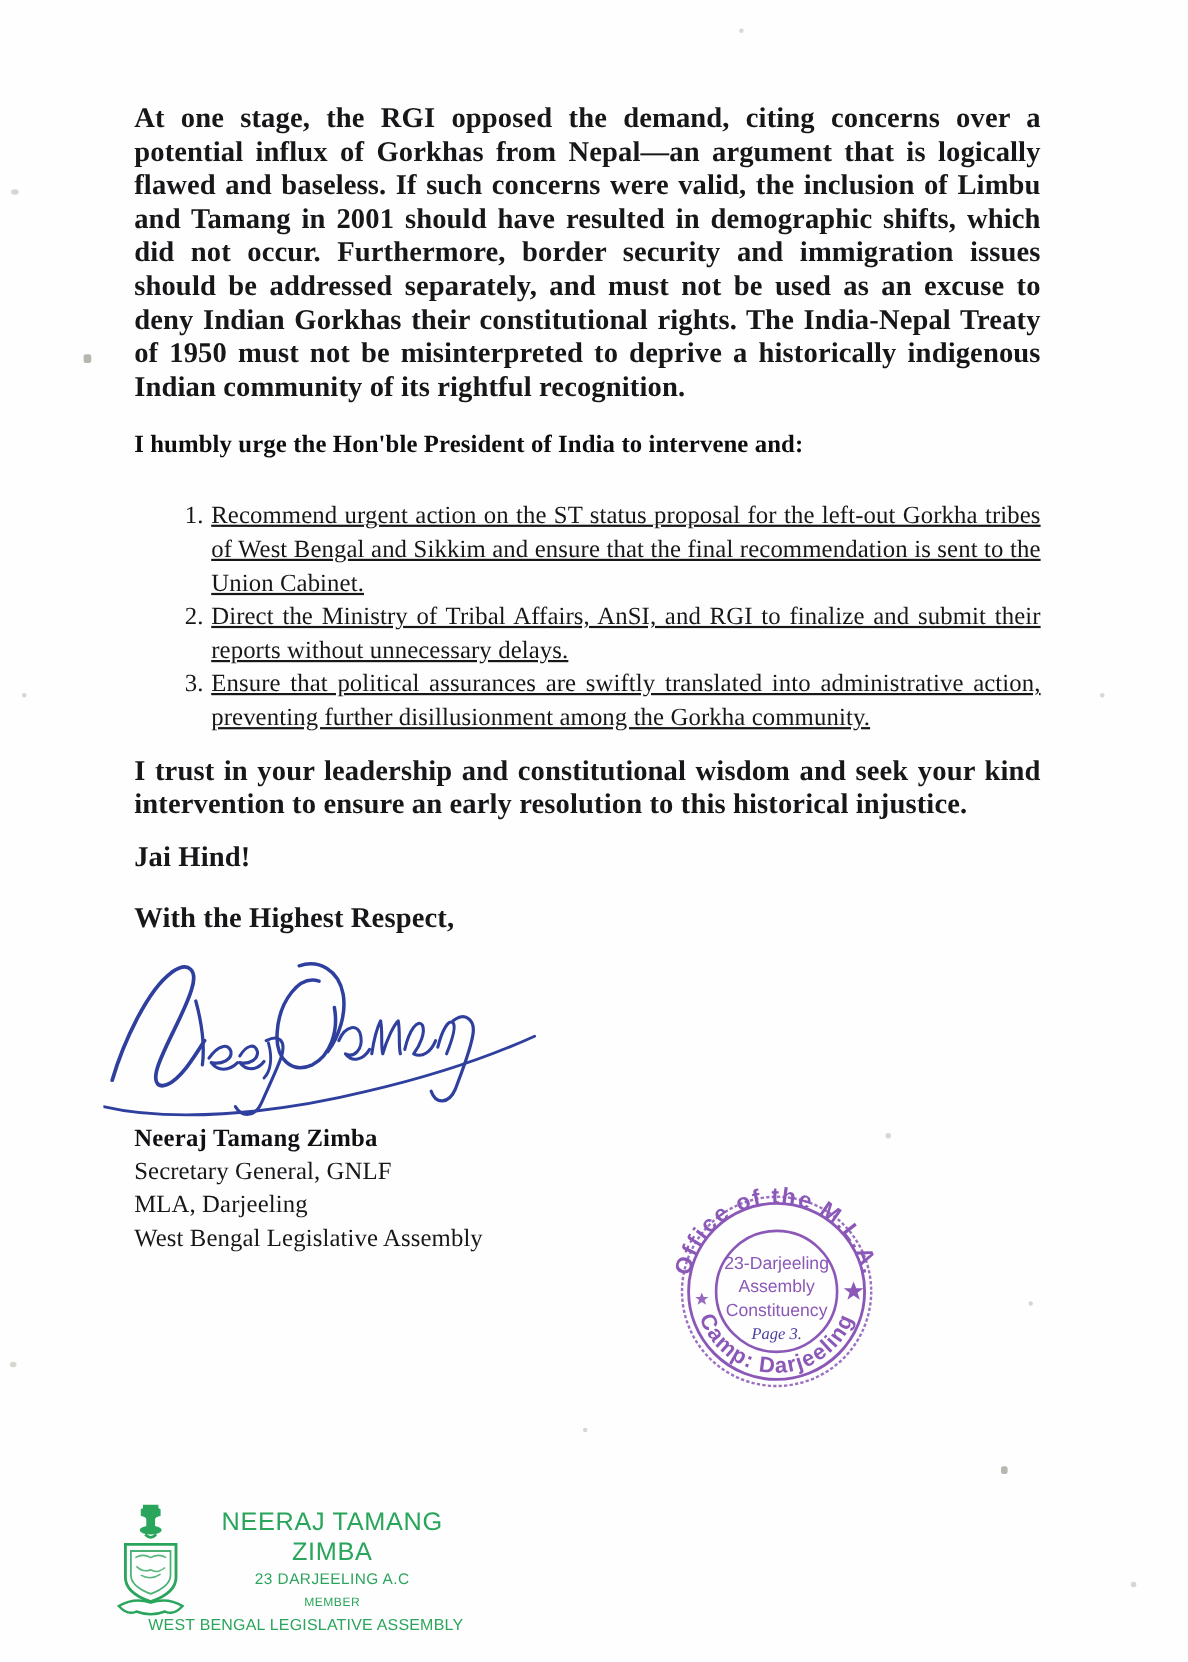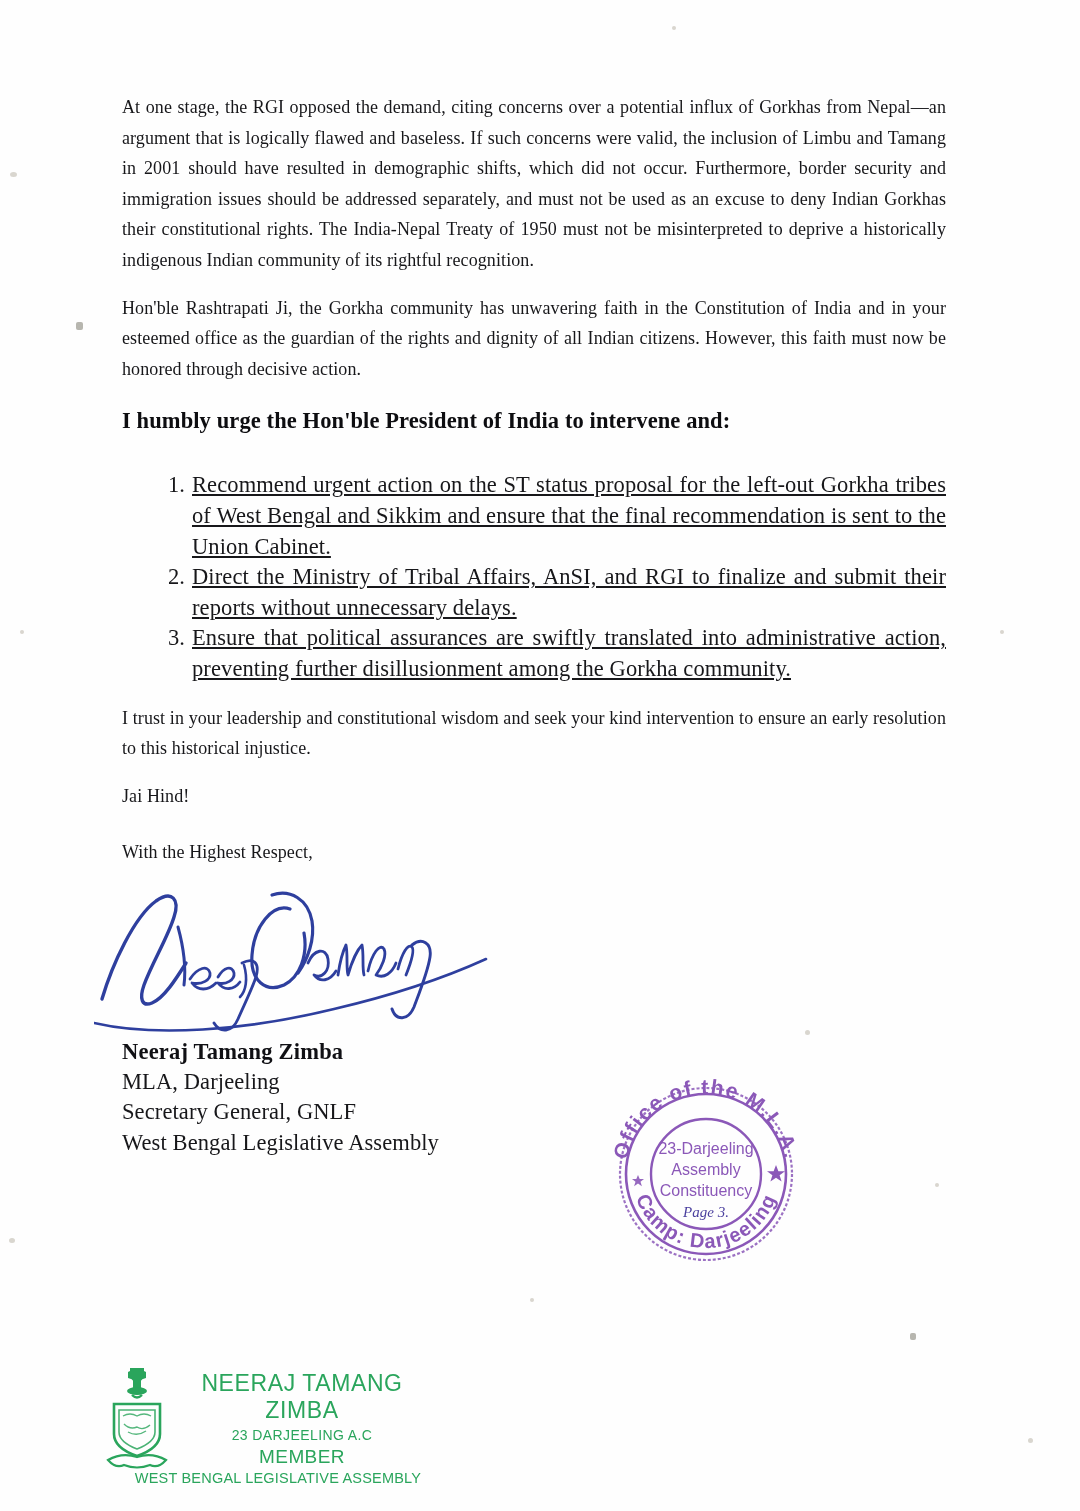--- a/index.html
+++ b/index.html
@@ -28,26 +28,27 @@
 
   .content {
     position: absolute;
     left: 122px;
     top: 92px;
     width: 824px;
   }
 
   p.para {
     margin: 0 0 17px 0;
-    font-size: 18px;
+    font-size: 26px;
     line-height: 30.6px;
     text-align: justify;
     text-justify: inter-word;
     color: #17171a;
     letter-spacing: .1px;
+    font-weight: bold;
   }
   p.para:last-child { margin-bottom: 0; }
 
   .heading-bold {
     margin: 22px 0 34px 0;
     font-size: 22.5px;
     line-height: 30px;
     font-weight: bold;
     color: #0d0d10;
     letter-spacing: .1px;
@@ -154,21 +155,21 @@
     letter-spacing: .6px;
     line-height: 27px;
     font-weight: 500;
   }
   .lh-text .l2 {
     font-size: 14px;
     letter-spacing: .4px;
     line-height: 22px;
   }
   .lh-text .l3 {
-    font-size: 19px;
+    font-size: 11px;
     letter-spacing: .4px;
     line-height: 22px;
   }
   .lh-text .l4 {
     font-size: 14.5px;
     letter-spacing: .2px;
     line-height: 21px;
     margin-left: -48px;
     width: 320px;
   }
@@ -187,21 +188,20 @@
   <div class="speck" style="left:1028px;top:1438px;width:5px; height:5px;"></div>
   <div class="speck" style="left:9px;   top:1238px;width:6px;  height:5px;"></div>
   <div class="speck" style="left:530px; top:1298px;width:4px;  height:4px;"></div>
   <div class="speck" style="left:672px; top:26px;  width:4px;  height:4px;"></div>
   <div class="speck" style="left:935px; top:1183px;width:4px;  height:4px;"></div>
 
   <div class="content">
 
     <p class="para">At one stage, the RGI opposed the demand, citing concerns over a potential influx of Gorkhas from Nepal—an argument that is logically flawed and baseless. If such concerns were valid, the inclusion of Limbu and Tamang in 2001 should have resulted in demographic shifts, which did not occur. Furthermore, border security and immigration issues should be addressed separately, and must not be used as an excuse to deny Indian Gorkhas their constitutional rights. The India-Nepal Treaty of 1950 must not be misinterpreted to deprive a historically indigenous Indian community of its rightful recognition.</p>
 
-    <p class="para">Hon'ble Rashtrapati Ji, the Gorkha community has unwavering faith in the Constitution of India and in your esteemed office as the guardian of the rights and dignity of all Indian citizens. However, this faith must now be honored through decisive action.</p>
 
     <div class="heading-bold">I humbly urge the Hon'ble President of India to intervene and:</div>
 
     <ol class="actions">
       <li>Recommend urgent action on the ST status proposal for the left-out Gorkha tribes of West Bengal and Sikkim and ensure that the final recommendation is sent to the Union Cabinet.</li>
       <li>Direct the Ministry of Tribal Affairs, AnSI, and RGI to finalize and submit their reports without unnecessary delays.</li>
       <li>Ensure that political assurances are swiftly translated into administrative action, preventing further disillusionment among the Gorkha community.</li>
     </ol>
 
     <p class="para">I trust in your leadership and constitutional wisdom and seek your kind intervention to ensure an early resolution to this historical injustice.</p>
@@ -231,22 +231,22 @@
             <path d="M304,82 C308,66 314,56 318,60 C321,64 316,78 312,88" stroke-width="2.8"></path>
             <path d="M318,58 C328,50 338,56 336,70 C334,84 326,104 320,120 C314,134 302,134 298,122" stroke-width="2.9"></path>
 
             <path d="M0,136 C60,150 150,144 240,122 C300,108 348,92 392,72" stroke-width="2.6"></path>
           </g>
         </svg>
       </div>
 
       <div class="signer">
         <div class="nm">Neeraj Tamang Zimba</div>
+        <div class="ln">Secretary General, GNLF</div>
         <div class="ln">MLA, Darjeeling</div>
-        <div class="ln">Secretary General, GNLF</div>
         <div class="ln">West Bengal Legislative Assembly</div>
       </div>
     </div>
   </div>
 
   <div class="stamp">
     <svg width="196" height="190" viewBox="0 0 196 190">
       <defs>
         <path id="arcTop" d="M 18,98 A 80,80 0 0 1 178,98"></path>
         <path id="arcBot" d="M 24,98 A 74,74 0 0 0 172,98"></path>

